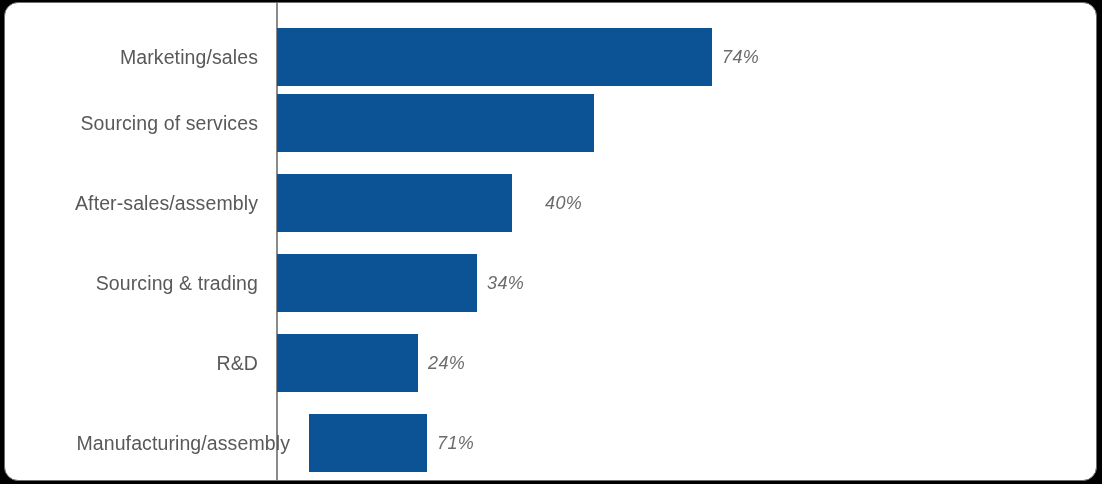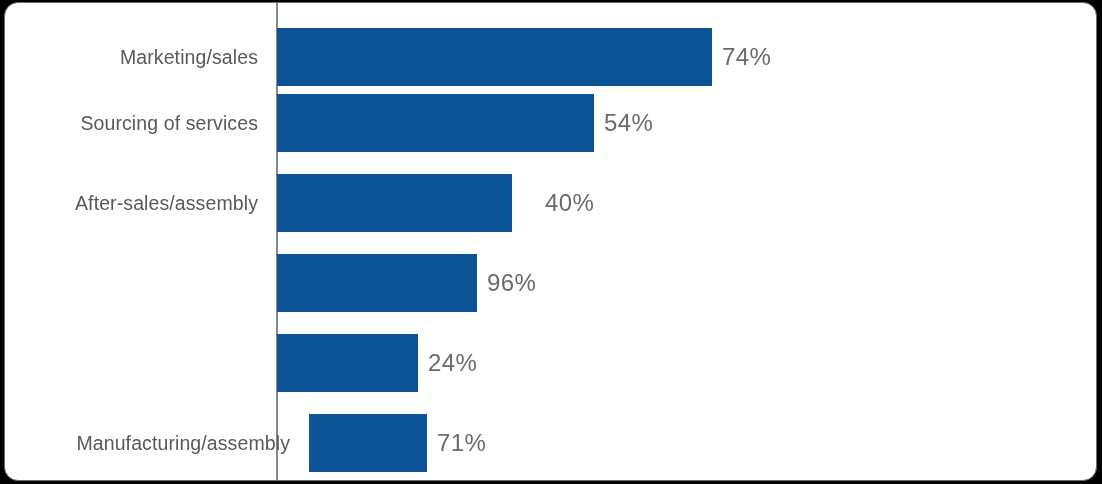--- a/index.html
+++ b/index.html
@@ -72,57 +72,59 @@
     height: 58px;
     background: #0b5394;
   }
 
   .bar-value-label {
     position: absolute;
     top: 11px;
     height: 58px;
     line-height: 58px;
     white-space: nowrap;
-    font-size: 24px;
+    font-size: 18px;
     color: #6b6b6b;
     letter-spacing: 0.4px;
+    font-style: italic;
   }
 </style>
 </head>
 <body>
 
 <div id="chart-card">
   <div id="plot-area">
 
     <div id="category-axis-line"></div>
 
     <div class="bar-row" style="top:14px;">
       <div class="bar-category-label">Marketing/sales</div>
       <div class="bar-rect" style="width: 435px; background: rgb(11, 83, 148);"></div>
       <div class="bar-value-label" style="left: 717px;">74%</div>
     </div>
 
     <div class="bar-row" style="top:80px;">
       <div class="bar-category-label">Sourcing of services</div>
       <div class="bar-rect" style="width: 317px; background: rgb(11, 83, 148);"></div>
-      <div class="bar-value-label" style="left: 599px;">54%</div>
     </div>
 
     <div class="bar-row" style="top:160px;">
       <div class="bar-category-label">After-sales/assembly</div>
       <div class="bar-rect" style="width: 235px; background: rgb(11, 83, 148);"></div>
       <div class="bar-value-label" style="left: 540px;">40%</div>
     </div>
 
     <div class="bar-row" style="top:240px;">
+      <div class="bar-category-label">Sourcing &amp; trading</div>
       <div class="bar-rect" style="width: 200px; background: rgb(11, 83, 148);"></div>
-      <div class="bar-value-label" style="left: 482px;">96%</div>
+      <div class="bar-value-label" style="left: 482px;">34%</div>
     </div>
 
     <div class="bar-row" style="top:320px;">
+      <div class="bar-category-label">R&amp;D</div>
       <div class="bar-rect" style="width: 141px; background: rgb(11, 83, 148);"></div>
       <div class="bar-value-label" style="left: 423px; text-align: center;">24%</div>
     </div>
 
     <div class="bar-row" style="top:400px;margin-left:32px;">
       <div class="bar-category-label">Manufacturing/assembly</div>
       <div class="bar-rect" style="width: 118px; background: rgb(11, 83, 148);"></div>
       <div class="bar-value-label" style="left: 400px;">71%</div>
     </div>
 

